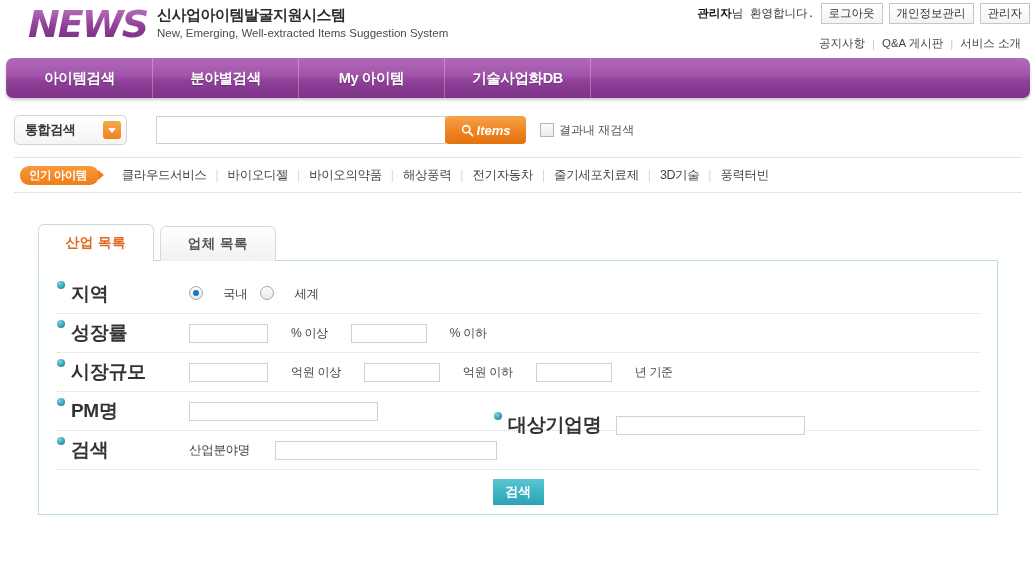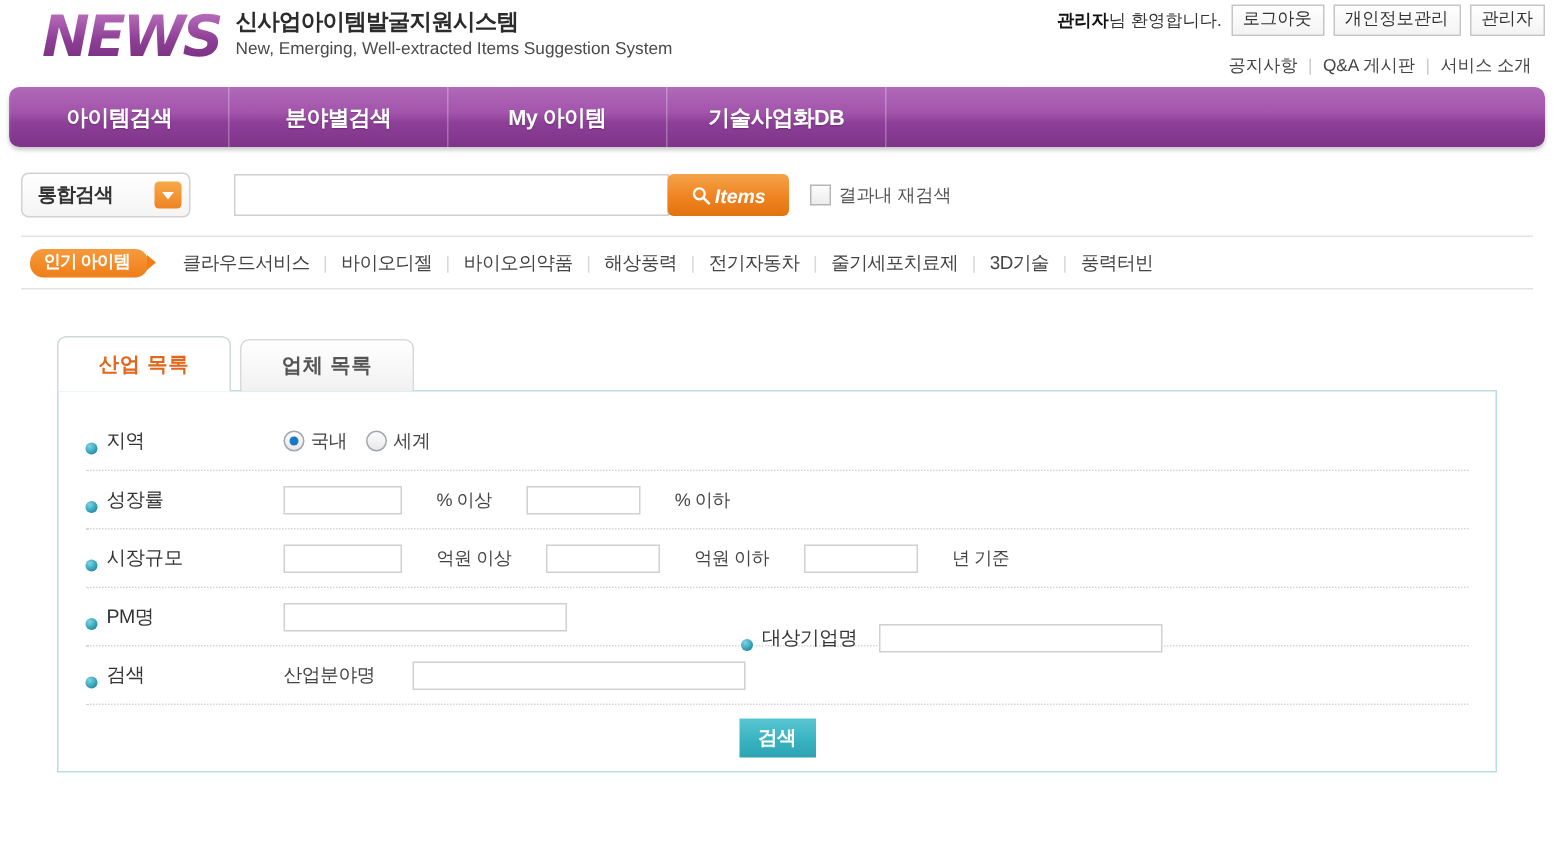--- a/index.html
+++ b/index.html
@@ -65,20 +65,21 @@
     position: absolute;
     right: 6px;
     top: 3px;
     display: flex;
     align-items: center;
     gap: 6px;
   }
   .welcome {
     font-size: 11.5px;
     color: #333;
+    font-family: Liberation Mono, monospace;
   }
   .welcome b { color: #111; }
   .util-btn {
     display: inline-block;
     border: 1px solid #c6c6c6;
     background: linear-gradient(180deg, #ffffff 0%, #f3f3f3 100%);
     color: #333;
     font-size: 11.5px;
     padding: 2px 7px 3px;
     line-height: 14px;
@@ -327,24 +328,24 @@
     display: flex;
     align-items: center;
     height: 38px;
     border-bottom: 1px dotted #d5d5d5;
     position: relative;
   }
   .frow:last-of-type { border-bottom: 1px dotted #d5d5d5; }
   .flabel {
     width: 132px;
     display: flex;
-    align-items: flex-end;
+    align-items: flex-start;
     gap: 6px;
-    font-size: 13px;
-    font-weight: normal;
+    font-size: 19px;
+    font-weight: bold;
     color: #333;
     letter-spacing: -0.3px;
     flex-shrink: 0;
   }
   .bullet {
     display: inline-block;
     width: 8px; height: 8px;
     border-radius: 50%;
     background: radial-gradient(circle at 35% 30%, #7fd4e2 0%, #2f9fb5 60%, #1b6f84 100%);
     box-shadow: 0 0 0 1px rgba(255,255,255,0.6);
@@ -380,22 +381,21 @@
     white-space: nowrap;
     letter-spacing: -0.3px;
   }
   .radio-wrap {
     display: flex;
     align-items: center;
     gap: 13px;
   }
   .radio-opt {
     display: flex;
-    align-items: center;
-    gap: 4px;
+    gap: 20px;
     font-size: 12.5px;
     color: #444;
     cursor: pointer;
     letter-spacing: -0.3px;
   }
   .radio {
     width: 12px; height: 12px;
     border-radius: 50%;
     border: 1px solid #9fa7ad;
     background: linear-gradient(180deg,#fdfdfd,#e8e8e8);

